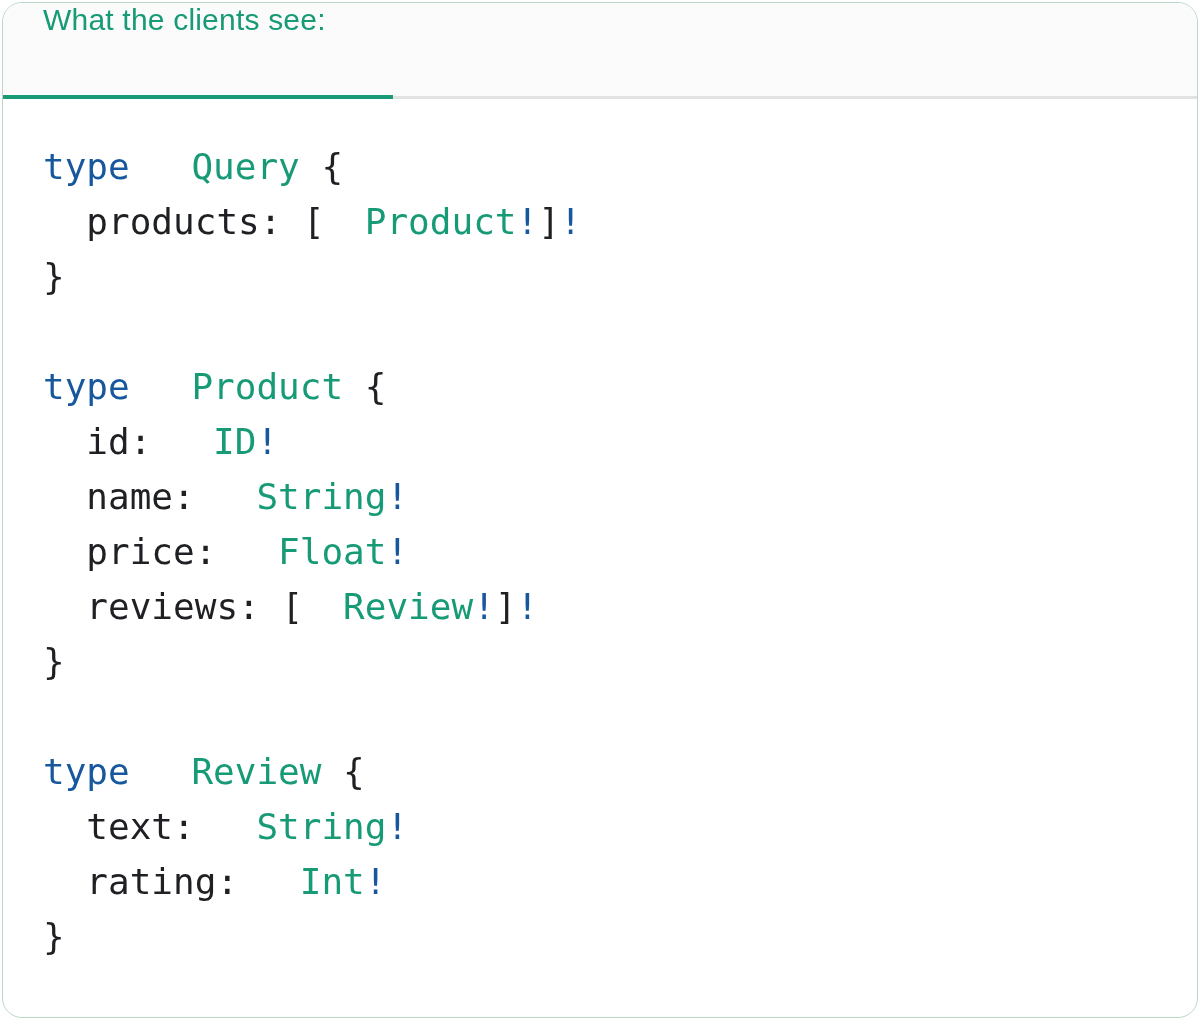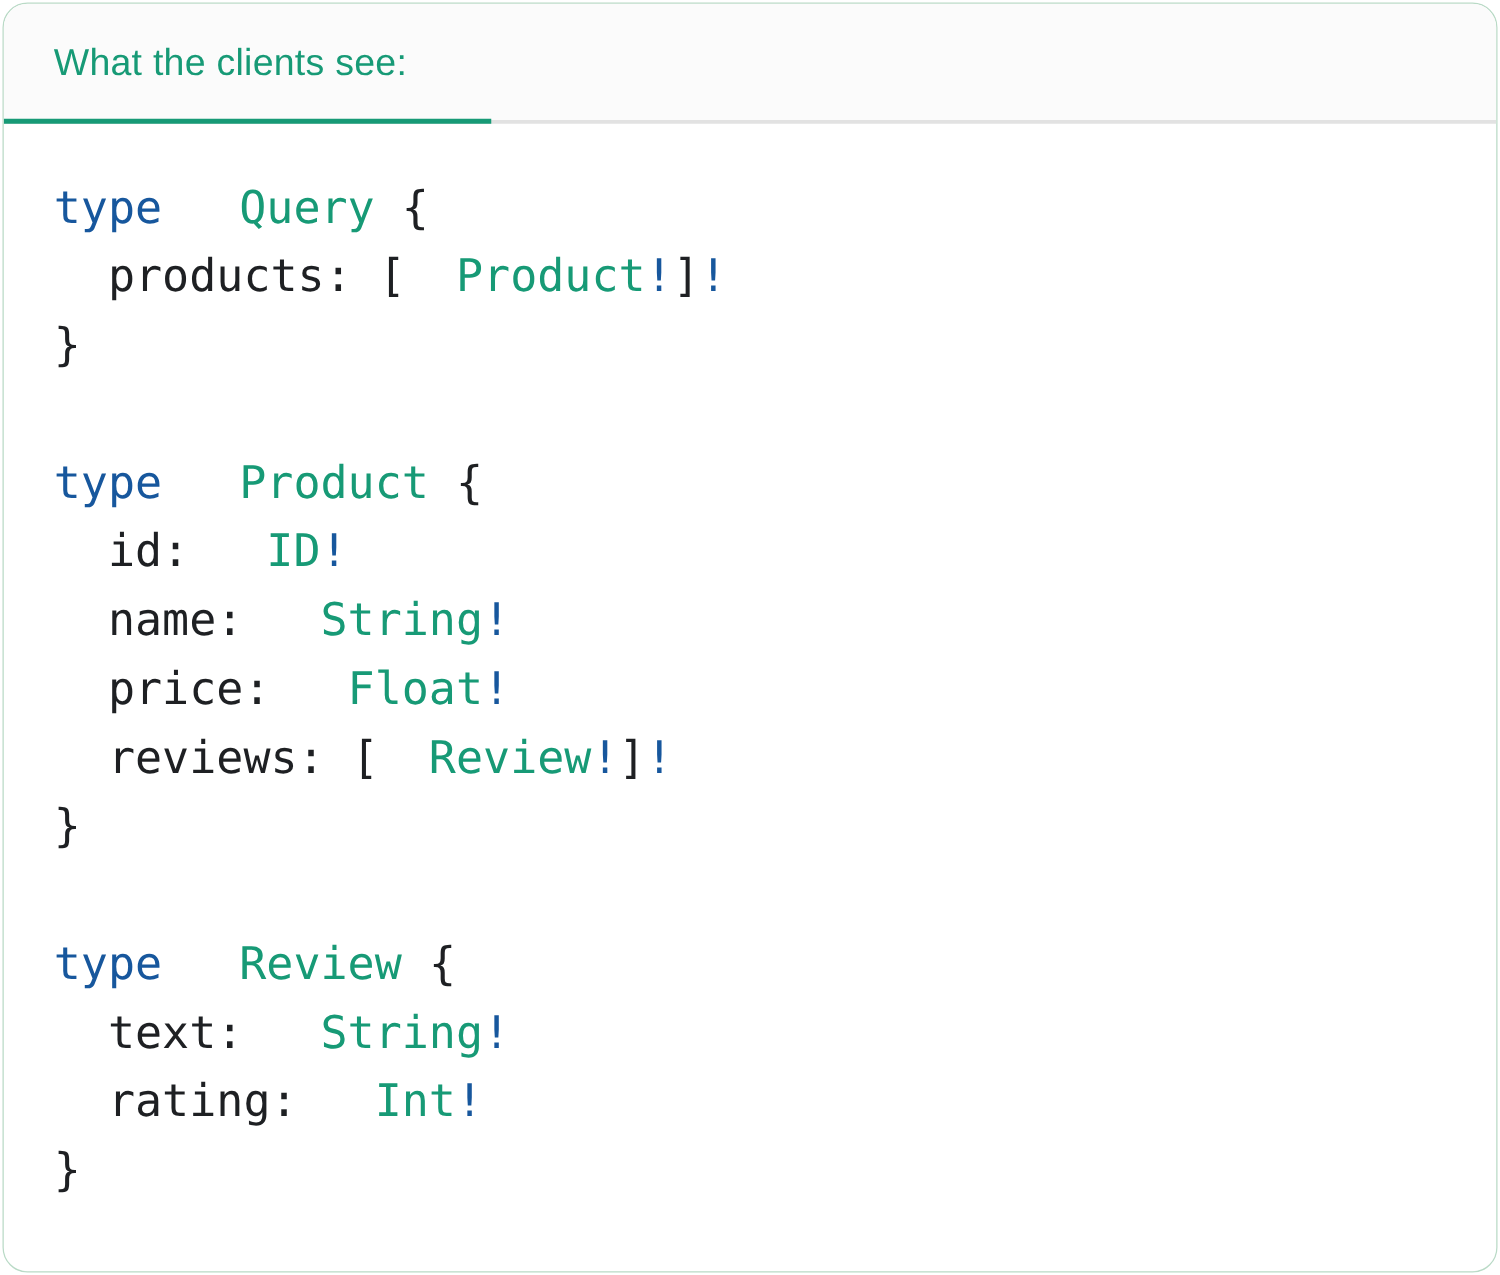--- a/index.html
+++ b/index.html
@@ -41,21 +41,20 @@
     position: absolute;
     left: 0; right: 0; bottom: 0;
     height: 3px;
     background: var(--divider_gray);
   }
   .tab {
     position: absolute;
     left: 0; top: 0; bottom: 0;
     width: 390px;
     display: flex;
-    align-items: center;
     padding-left: 40px;
     cursor: pointer;
   }
   .tab-underline {
     position: absolute;
     left: 0; bottom: 0;
     width: 390px;
     height: 4px;
     background: var(--accent_teal);
     z-index: 2;

